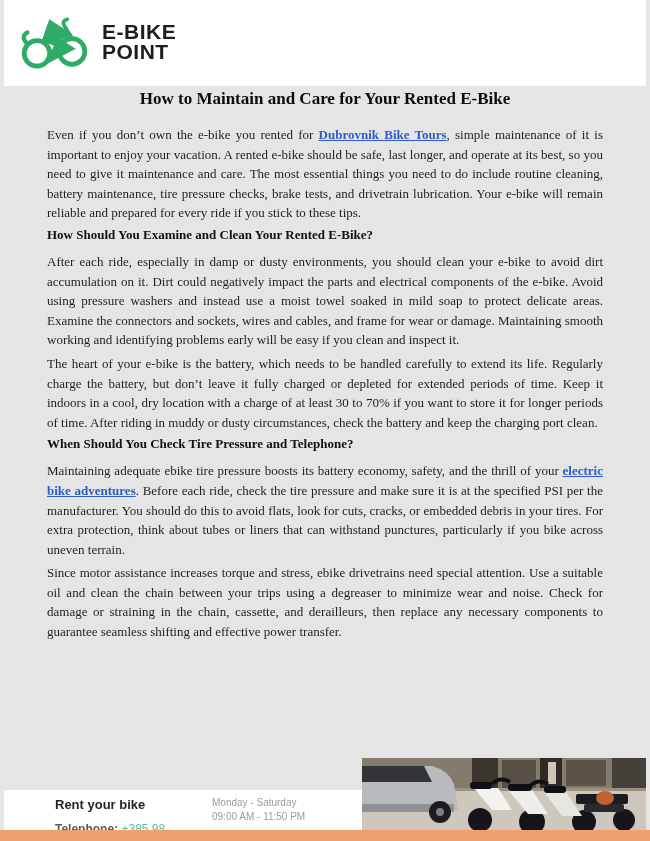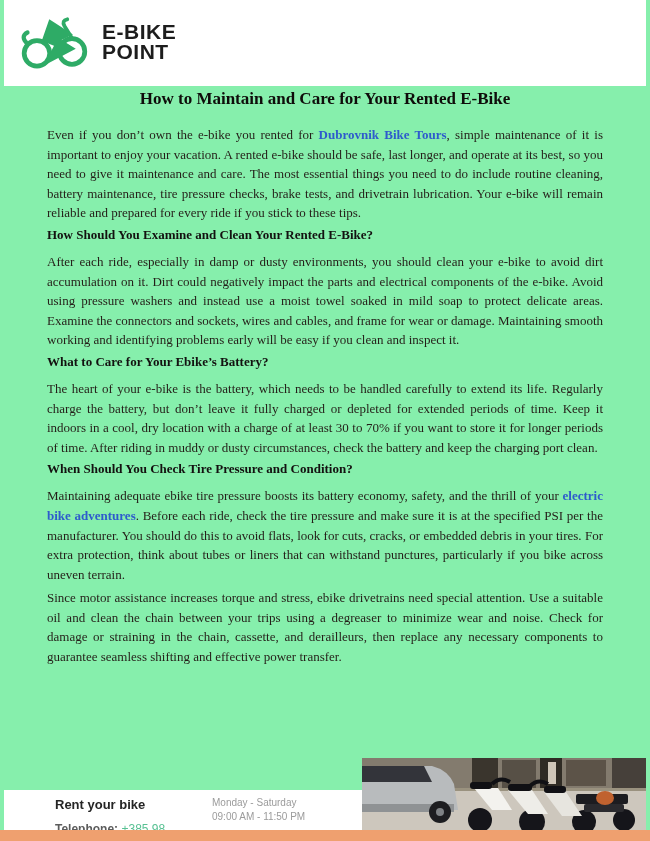--- a/index.html
+++ b/index.html
@@ -1,21 +1,21 @@
 <!DOCTYPE html>
 <html><head>
 <meta charset="utf-8">
 <style>
   * { margin:0; padding:0; box-sizing:border-box; }
   html,body { width:650px; }
   body { font-family:"Liberation Serif", serif; }
 
   .page {
     position:relative; width:650px; height:841px;
-    background:#86efac; overflow:hidden;
+    background:#e5e5e5; overflow:hidden;
   }
 
   
   .header {
     position:absolute; left:4px; top:0; width:642px; height:86px;
     background:#ffffff;
   }
   .logo { position:absolute; left:14px; top:11px; display:flex; align-items:center; gap:12px; }
   .logo-icon { width:72px; height:62px; }
   .logo-text {
@@ -32,21 +32,21 @@
     font-size:17px; line-height:22px; font-weight:bold; text-align:center;
     color:#0e0c0a; margin:0 0 15px;
   }
   .content p {
     font-size:13px; line-height:19.6px; text-align:justify; margin:0 0 4px;
   }
   .content h2 {
     font-size:13px; line-height:16px; font-weight:bold; color:#131110; margin:0 0 9px;
   }
   .content p + h2 { margin-top:4px; }
-  a.doc-link { font-weight:bold; cursor:pointer; }
+  a.doc-link { font-weight:bold; text-decoration:underline; cursor:pointer; }
 
   
   .footer-card {
     position:absolute; left:4px; top:790px; width:358px; height:72px;
     background:#ffffff; font-family:"Liberation Sans", sans-serif;
   }
   .contact { position:absolute; left:51px; top:7px; width:122px; }
   .contact-heading { font-size:13px; font-weight:bold; color:#252525; margin-bottom:9px; }
   .contact-row { font-size:12px; line-height:16px; margin-bottom:7px; }
   .contact-label { font-weight:bold; color:#5c5c5c; }
@@ -85,24 +85,23 @@
   </div>
 
   <div class="content">
     <h1 class="title">How to Maintain and Care for Your Rented E-Bike</h1>
 
     <p><span>Even if you don’t own the e-bike you rented for </span><a class="doc-link" style="color:#2e5bcc">Dubrovnik Bike Tours</a><span>, simple maintenance of it is important to enjoy your vacation. A rented e-bike should be safe, last longer, and operate at its best, so you need to give it maintenance and care. The most essential things you need to do include routine cleaning, battery maintenance, tire pressure checks, brake tests, and drivetrain lubrication. Your e-bike will remain reliable and prepared for every ride if you stick to these tips.</span></p>
 
     <h2>How Should You Examine and Clean Your Rented E-Bike?</h2>
     <p>After each ride, especially in damp or dusty environments, you should clean your e-bike to avoid dirt accumulation on it. Dirt could negatively impact the parts and electrical components of the e-bike. Avoid using pressure washers and instead use a moist towel soaked in mild soap to protect delicate areas. Examine the connectors and sockets, wires and cables, and frame for wear or damage. Maintaining smooth working and identifying problems early will be easy if you clean and inspect it.</p>
 
-    <h2>What to Care for Your Ebike’s Battery?</h2>
     <p>The heart of your e-bike is the battery, which needs to be handled carefully to extend its life. Regularly charge the battery, but don’t leave it fully charged or depleted for extended periods of time. Keep it indoors in a cool, dry location with a charge of at least 30 to 70% if you want to store it for longer periods of time. After riding in muddy or dusty circumstances, check the battery and keep the charging port clean.</p>
 
-    <h2>When Should You Check Tire Pressure and Condition?</h2>
+    <h2>When Should You Check Tire Pressure and Telephone?</h2>
     <p><span>Maintaining adequate ebike tire pressure boosts its battery economy, safety, and the thrill of your </span><a class="doc-link" style="color:#2e5bcc">electric bike adventures</a><span>. Before each ride, check the tire pressure and make sure it is at the specified PSI per the manufacturer. You should do this to avoid flats, look for cuts, cracks, or embedded debris in your tires. For extra protection, think about tubes or liners that can withstand punctures, particularly if you bike across uneven terrain.</span></p>
 
     <p>Since motor assistance increases torque and stress, ebike drivetrains need special attention. Use a suitable oil and clean the chain between your trips using a degreaser to minimize wear and noise. Check for damage or straining in the chain, cassette, and derailleurs, then replace any necessary components to guarantee seamless shifting and effective power transfer.</p>
   </div>
 
   <div class="footer-card">
     <div class="contact">
       <div class="contact-heading">Rent your bike</div>
       <div class="contact-row"><span class="contact-label">Telephone:</span>
         <span class="contact-value">+385 98 590 043</span></div>

